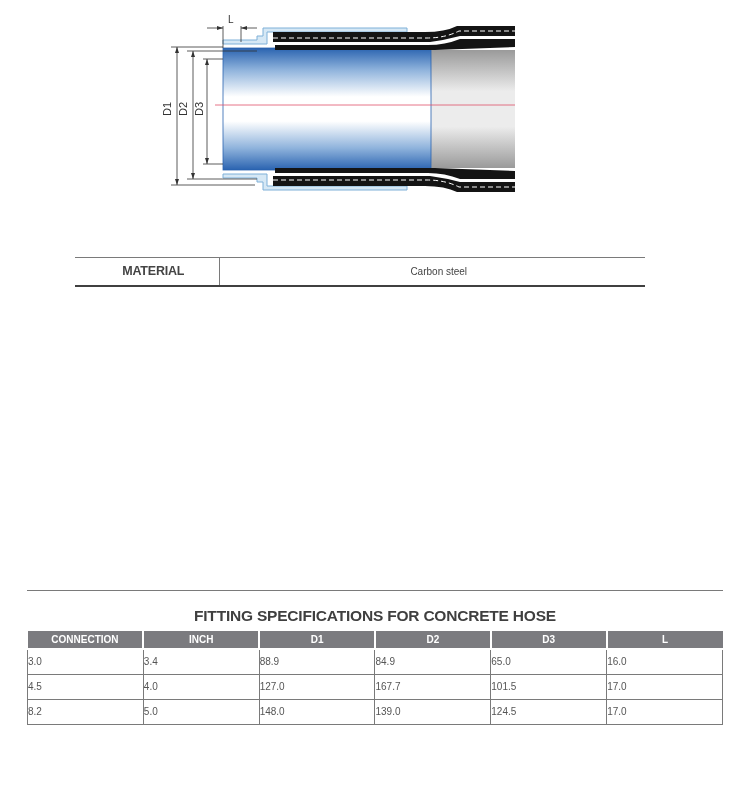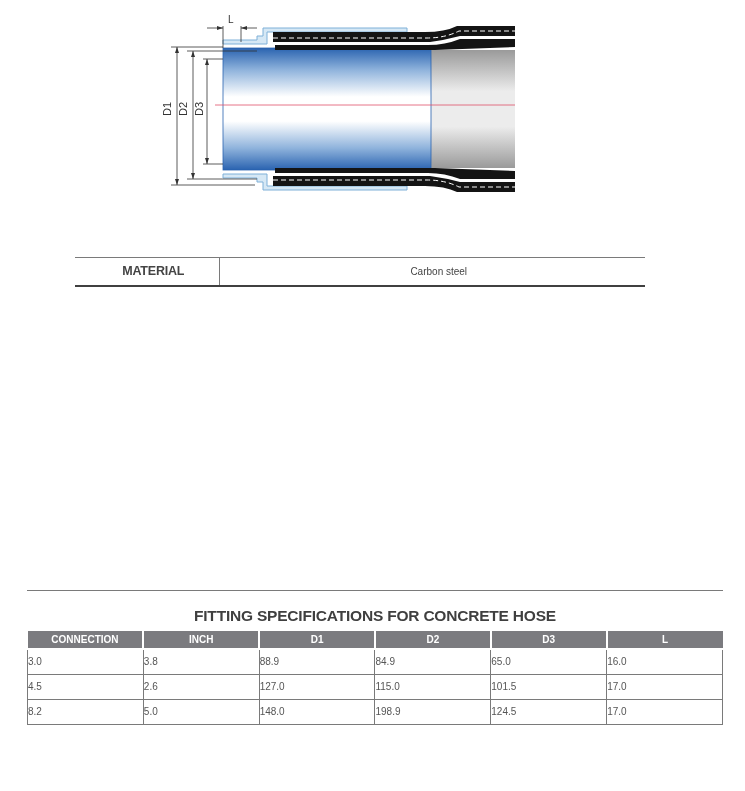--- a/index.html
+++ b/index.html
@@ -128,37 +128,37 @@
         <th>INCH</th>
         <th>D1</th>
         <th>D2</th>
         <th>D3</th>
         <th>L</th>
       </tr>
     </thead>
     <tbody>
       <tr>
         <td>3.0</td>
-        <td>3.8</td>
+        <td>3.4</td>
         <td>88.9</td>
         <td>84.9</td>
         <td>65.0</td>
         <td>16.0</td>
       </tr>
       <tr>
         <td>4.5</td>
-        <td>2.6</td>
+        <td>4.0</td>
         <td>127.0</td>
-        <td>115.0</td>
+        <td>167.7</td>
         <td>101.5</td>
         <td>17.0</td>
       </tr>
       <tr>
         <td>8.2</td>
         <td>5.0</td>
         <td>148.0</td>
-        <td>198.9</td>
+        <td>139.0</td>
         <td>124.5</td>
         <td>17.0</td>
       </tr>
     </tbody>
   </table>
 </div>
 
 </body></html>

